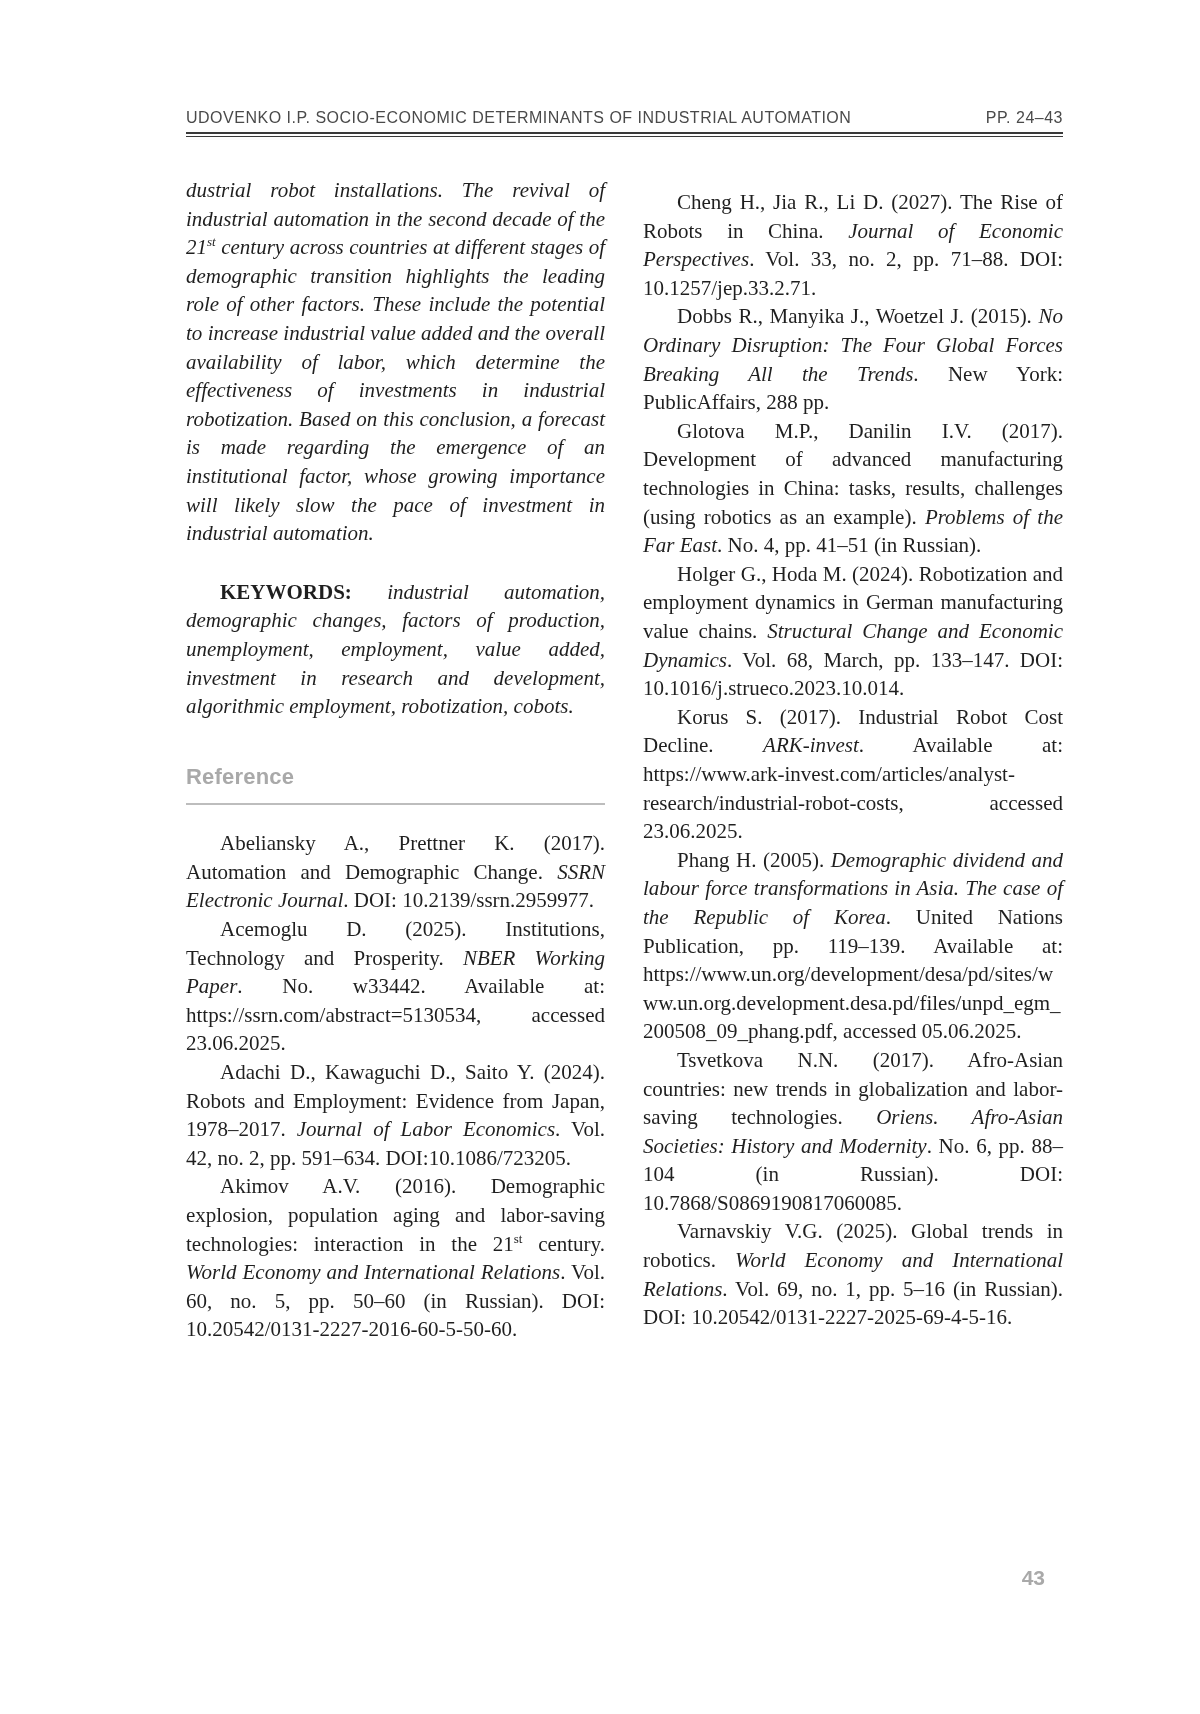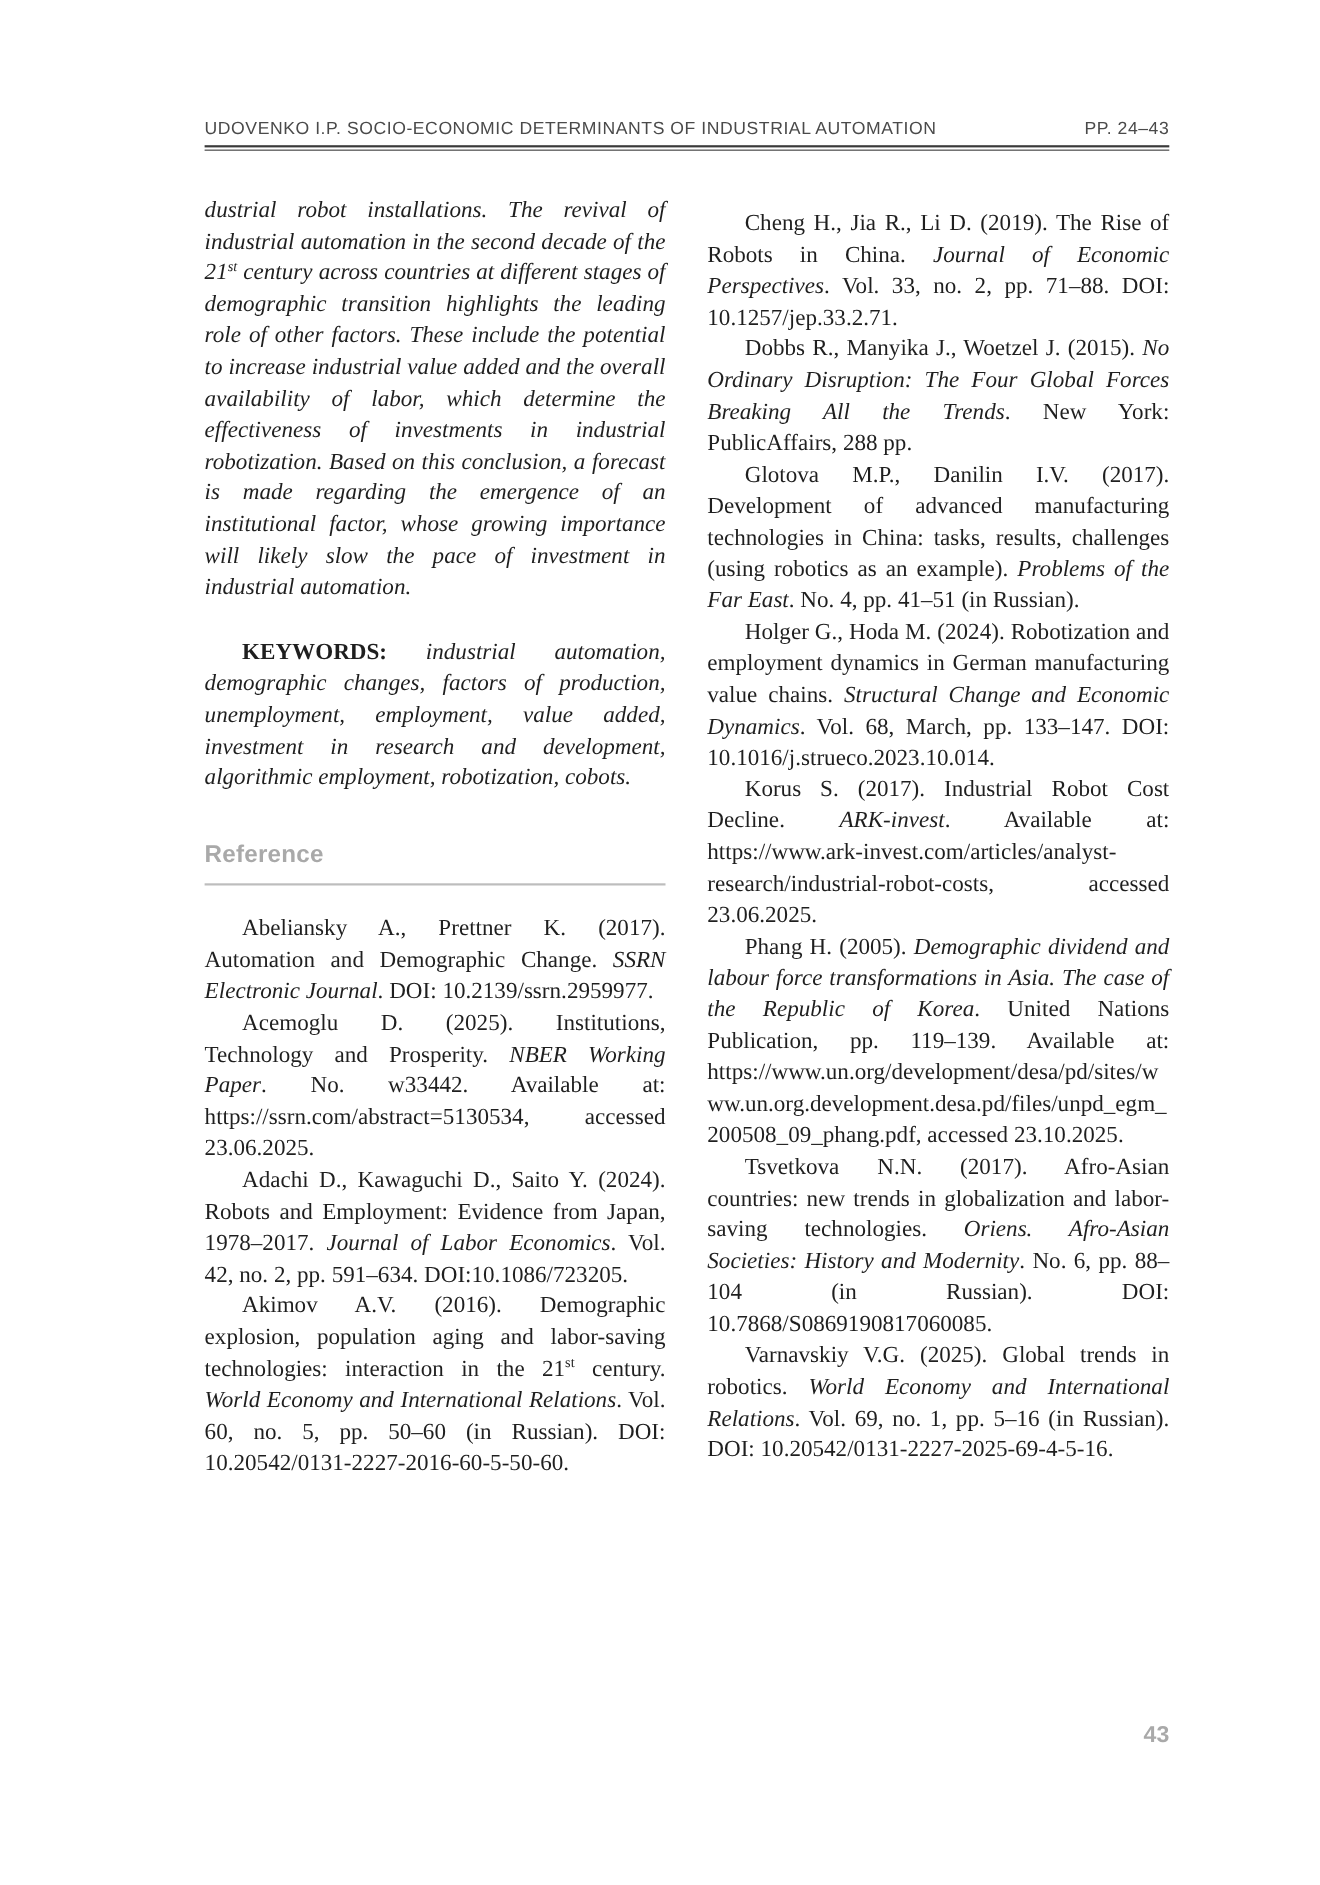--- a/index.html
+++ b/index.html
@@ -38,21 +38,21 @@
     font-family:"Liberation Sans","DejaVu Sans",sans-serif;
     font-weight:bold; font-size:22px; letter-spacing:0.2px;
     color:var(--heading_gray,#a9a9a9);
     text-align:left;
   }
   .ref-rule { height:2px; background:var(--rule_gray,#bdbdbd); margin-top:12px; margin-bottom:24px; }
   .it { font-style:italic; }
   .bd { font-weight:bold; }
   sup { font-size:0.62em; line-height:0; vertical-align:super; }
   .page-number {
-    position:absolute; right:137px; top:1566px;
+    position:absolute; right:155px; top:1566px;
     font-family:"Liberation Sans","DejaVu Sans",sans-serif;
     font-weight:bold; font-size:21px;
     color:var(--heading_gray,#a9a9a9);
   }
 </style>
 </head>
 <body>
 
 <header class="page-header">
   <span>UDOVENKO I.P. SOCIO-ECONOMIC DETERMINANTS OF INDUSTRIAL AUTOMATION</span>
@@ -72,26 +72,26 @@
     <div>
       <p class="indent"><span>Abeliansky A., Prettner K. (2017). Automation and Demographic Change. </span><span class="it">SSRN Electronic Journal</span><span>. DOI: 10.2139/ssrn.2959977.</span></p>
       <p class="indent"><span>Acemoglu D. (2025). Institutions, Technology and Prosperity. </span><span class="it">NBER Working Paper</span><span>. No. w33442. Available at: https://ssrn.com/abstract=5130534, accessed 23.06.2025.</span></p>
       <p class="indent"><span>Adachi D., Kawaguchi D., Saito Y. (2024). Robots and Employment: Evidence from Japan, 1978–2017. </span><span class="it">Journal of Labor Economics</span><span>. Vol. 42, no. 2, pp. 591–634. DOI:10.1086/723205.</span></p>
       <p class="indent"><span>Akimov A.V. (2016). Demographic explosion, population aging and labor-saving technologies: interaction in the 21</span><sup>st</sup><span> century. </span><span class="it">World Economy and International Relations</span><span>. Vol. 60, no. 5, pp. 50–60 (in Russian). DOI: 10.20542/0131-2227-2016-60-5-50-60.</span></p>
     </div>
   </div>
 
   <div class="col">
     <div>
-      <p class="indent"><span>Cheng H., Jia R., Li D. (2019). The Rise of Robots in China. </span><span class="it">Journal of Economic Perspectives</span><span>. Vol. 33, no. 2, pp. 71–88. DOI: 10.1257/jep.33.2.71.</span></p>
+      <p class="indent"><span>Cheng H., Jia R., Li D. (2027). The Rise of Robots in China. </span><span class="it">Journal of Economic Perspectives</span><span>. Vol. 33, no. 2, pp. 71–88. DOI: 10.1257/jep.33.2.71.</span></p>
       <p class="indent"><span>Dobbs R., Manyika J., Woetzel J. (2015). </span><span class="it">No Ordinary Disruption: The Four Global Forces Breaking All the Trends</span><span>. New York: PublicAffairs, 288 pp.</span></p>
       <p class="indent"><span>Glotova M.P., Danilin I.V. (2017). Development of advanced manufacturing technologies in China: tasks, results, challenges (using robotics as an example). </span><span class="it">Problems of the Far East</span><span>. No. 4, pp. 41–51 (in Russian).</span></p>
       <p class="indent"><span>Holger G., Hoda M. (2024). Robotization and employment dynamics in German manufacturing value chains. </span><span class="it">Structural Change and Economic Dynamics</span><span>. Vol. 68, March, pp. 133–147. DOI: 10.1016/j.strueco.2023.10.014.</span></p>
       <p class="indent"><span>Korus S. (2017). Industrial Robot Cost Decline. </span><span class="it">ARK-invest</span><span>. Available at: https://www.ark-invest.com/articles/analyst-research/industrial-robot-costs, accessed 23.06.2025.</span></p>
-      <p class="indent"><span>Phang H. (2005). </span><span class="it">Demographic dividend and labour force transformations in Asia. The case of the Republic of Korea</span><span>. United Nations Publication, pp. 119–139. Available at: https://www.un.org/development/desa/pd/sites/www.un.org.development.desa.pd/files/unpd_egm_200508_09_phang.pdf, accessed 23.10.2025.</span></p>
+      <p class="indent"><span>Phang H. (2005). </span><span class="it">Demographic dividend and labour force transformations in Asia. The case of the Republic of Korea</span><span>. United Nations Publication, pp. 119–139. Available at: https://www.un.org/development/desa/pd/sites/www.un.org.development.desa.pd/files/unpd_egm_200508_09_phang.pdf, accessed 05.06.2025.</span></p>
       <p class="indent"><span>Tsvetkova N.N. (2017). Afro-Asian countries: new trends in globalization and labor-saving technologies. </span><span class="it">Oriens. Afro-Asian Societies: History and Modernity</span><span>. No. 6, pp. 88–104 (in Russian). DOI: 10.7868/S0869190817060085.</span></p>
       <p class="indent"><span>Varnavskiy V.G. (2025). Global trends in robotics. </span><span class="it">World Economy and International Relations</span><span>. Vol. 69, no. 1, pp. 5–16 (in Russian). DOI: 10.20542/0131-2227-2025-69-4-5-16.</span></p>
     </div>
   </div>
 
 </main>
 
 <div class="page-number">43</div>
 
 </body></html>

